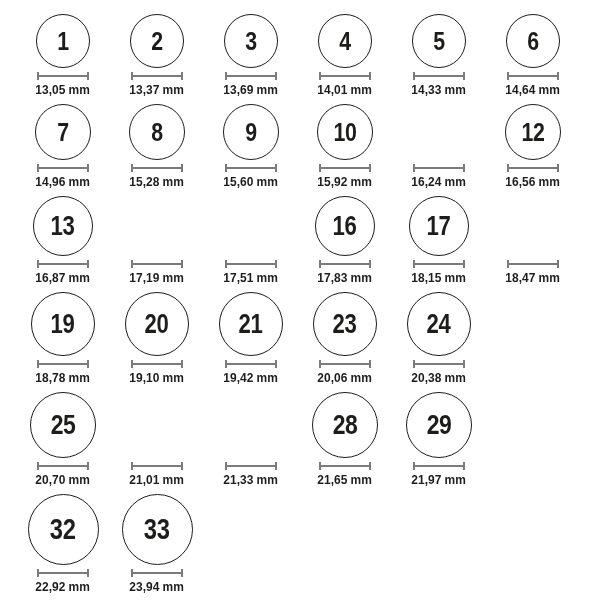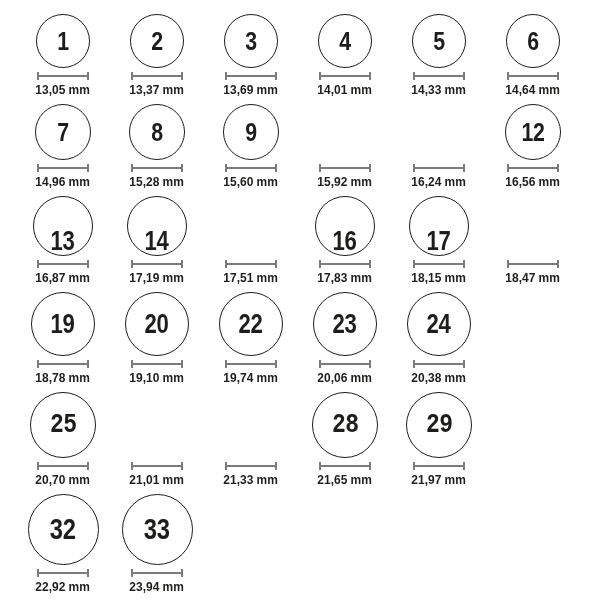--- a/index.html
+++ b/index.html
@@ -25,23 +25,23 @@
     border: 1.5px solid #1d1d1b;
     border-radius: 50%;
     background: #ffffff;
     display: flex;
     align-items: center;
     justify-content: center;
     flex: 0 0 auto;
   }
   .row-1 .circle { width: 54px; height: 54px; }
   .row-2 .circle { width: 56px; height: 56px; }
-  .row-3 .circle { width: 60px; height: 60px; align-items: flex-end; }
+  .row-3 .circle { width: 60px; height: 60px; }
   .row-4 .circle { width: 64px; height: 64px; }
-  .row-5 .circle { width: 66px; height: 66px; font-family: Liberation Mono, monospace; }
+  .row-5 .circle { width: 66px; height: 66px; }
   .row-6 .circle { width: 71px; height: 71px; }
   .num {
     font-weight: bold;
     letter-spacing: -0.5px;
     transform: scaleX(0.82);
     display: inline-block;
     line-height: 1;
   }
   .row-1 .num, .row-2 .num { font-size: 26px; }
   .row-3 .num, .row-4 .num { font-size: 27px; }
@@ -137,20 +137,23 @@
     <div class="label">15,28 mm</div>
   </div>
       <div class="cell">
     <div class="circle">
       <span class="num">9</span>
     </div>
     <div class="measure"></div>
     <div class="label">15,60 mm</div>
   </div>
       <div class="cell">
+    <div class="circle">
+      <span class="num">10</span>
+    </div>
     <div class="measure"></div>
     <div class="label">15,92 mm</div>
   </div>
       <div class="cell">
     <div class="measure"></div>
     <div class="label">16,24 mm</div>
   </div>
       <div class="cell">
     <div class="circle">
       <span class="num">12</span>
@@ -161,23 +164,20 @@
     </div>
     <div class="row row-3">
       <div class="cell">
     <div class="circle">
       <span class="num">13</span>
     </div>
     <div class="measure"></div>
     <div class="label">16,87 mm</div>
   </div>
       <div class="cell">
-    <div class="circle">
-      <span class="num">14</span>
-    </div>
     <div class="measure"></div>
     <div class="label">17,19 mm</div>
   </div>
       <div class="cell">
     <div class="measure"></div>
     <div class="label">17,51 mm</div>
   </div>
       <div class="cell">
     <div class="circle">
       <span class="num">16</span>
@@ -207,24 +207,24 @@
   </div>
       <div class="cell">
     <div class="circle">
       <span class="num">20</span>
     </div>
     <div class="measure"></div>
     <div class="label">19,10 mm</div>
   </div>
       <div class="cell">
     <div class="circle">
-      <span class="num">22</span>
-    </div>
-    <div class="measure"></div>
-    <div class="label">19,74 mm</div>
+      <span class="num">21</span>
+    </div>
+    <div class="measure"></div>
+    <div class="label">19,42 mm</div>
   </div>
       <div class="cell">
     <div class="circle">
       <span class="num">23</span>
     </div>
     <div class="measure"></div>
     <div class="label">20,06 mm</div>
   </div>
       <div class="cell">
     <div class="circle">

